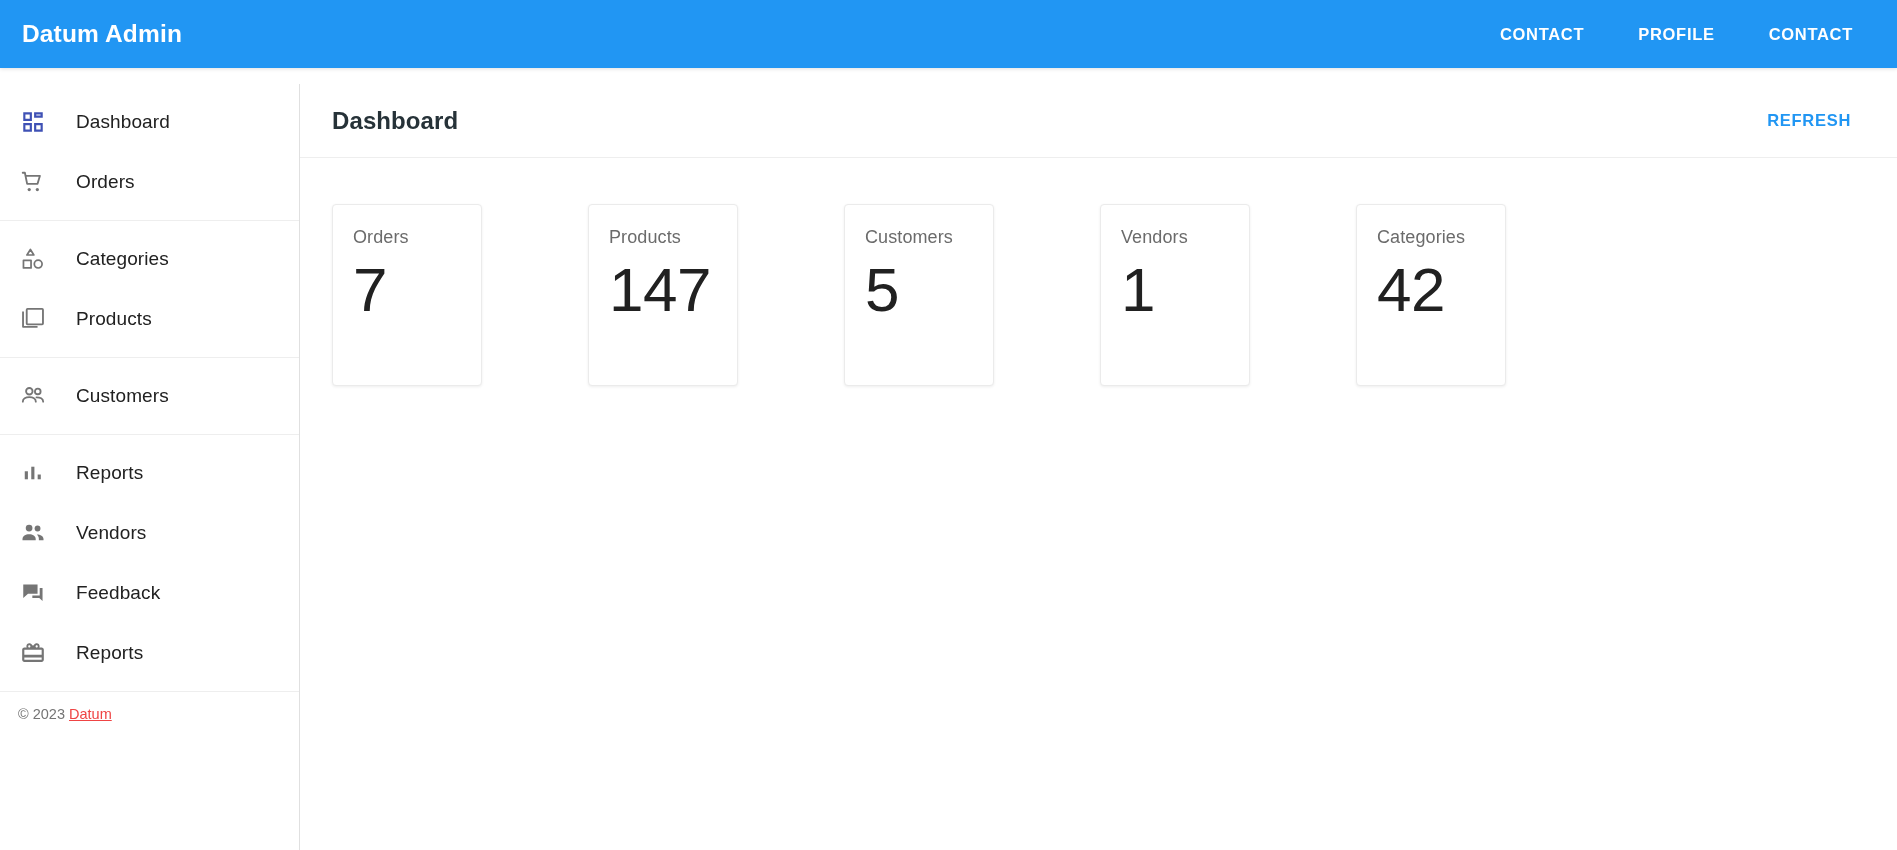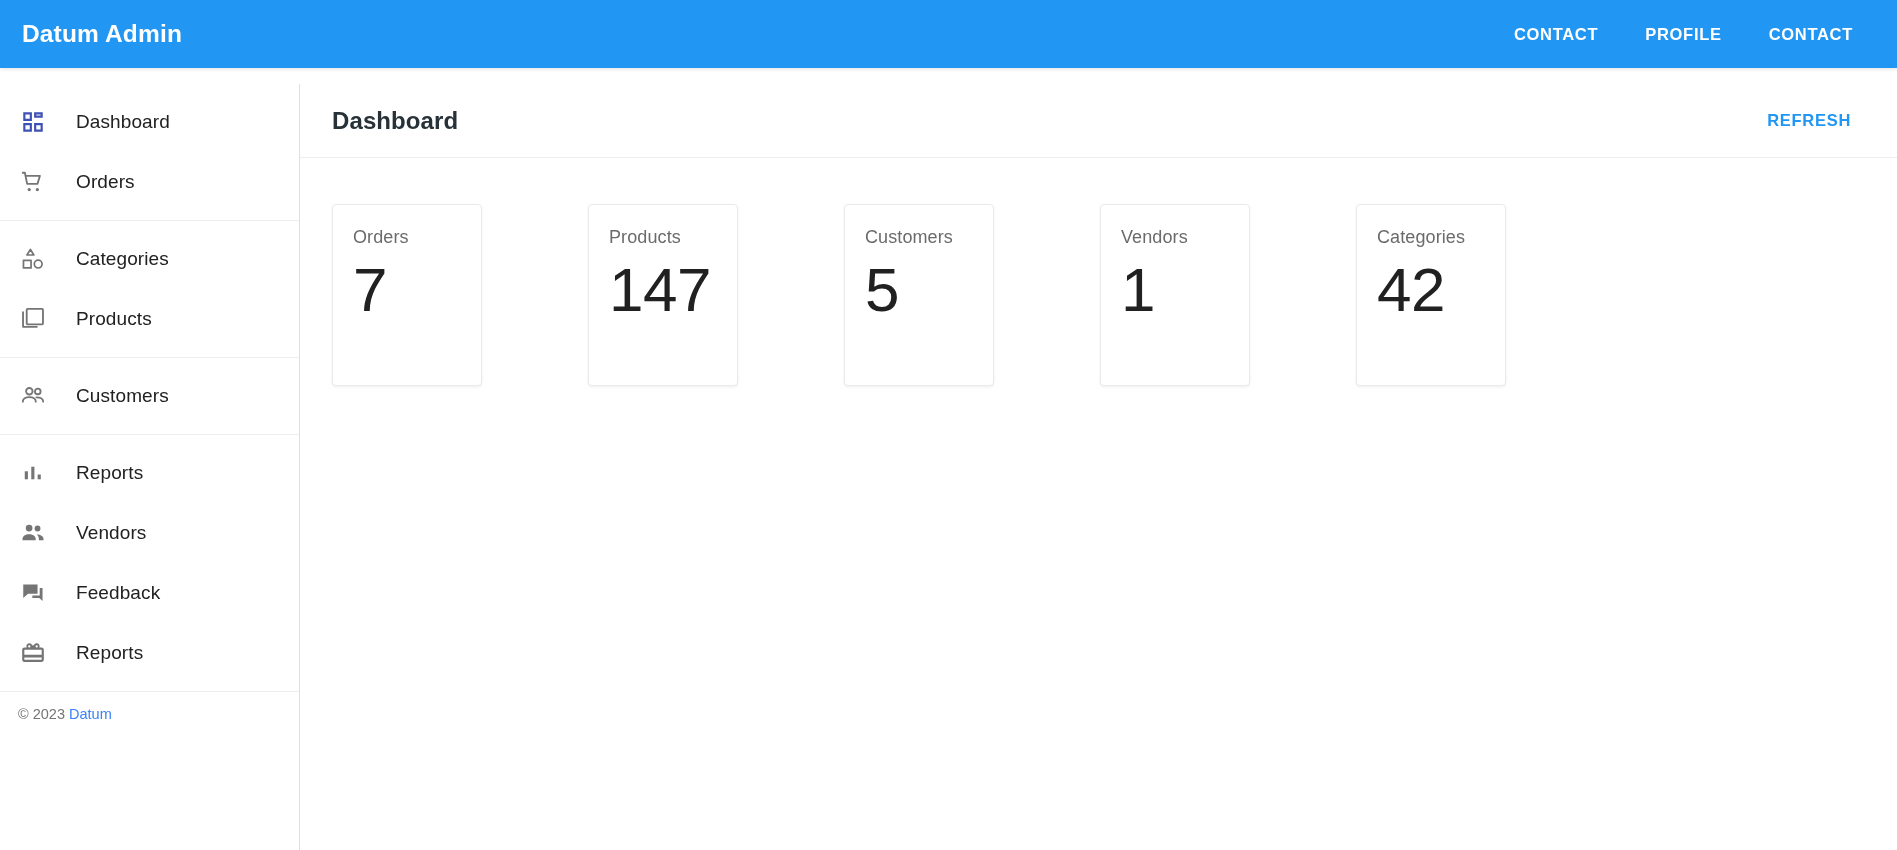--- a/index.html
+++ b/index.html
@@ -36,21 +36,21 @@
   .brand {
     color: #ffffff;
     font-size: 24.5px;
     font-weight: bold;
     letter-spacing: 0.15px;
     white-space: nowrap;
   }
   .appbar-nav {
     display: flex;
     align-items: center;
-    gap: 7px;
+    gap: 14px;
   }
   .appbar-link {
     color: #ffffff;
     font-size: 16.5px;
     font-weight: bold;
     letter-spacing: 0.7px;
     text-decoration: none;
     padding: 10px 20px;
     white-space: nowrap;
     cursor: pointer;
@@ -102,21 +102,22 @@
   }
 
   .sidebar-footer {
     border-top: 1px solid #eeeeee;
     padding: 14px 0 0 18px;
     font-size: 14.5px;
     color: #757575;
     white-space: nowrap;
   }
   .sidebar-footer a {
-    color: #3b82f6;
+    color: #ef4444;
+    text-decoration: underline;
     cursor: pointer;
   }
 
   
   .content {
     position: absolute;
     top: 84px; left: 300px;
     width: 1597px;
     height: 766px;
     background: #ffffff;

